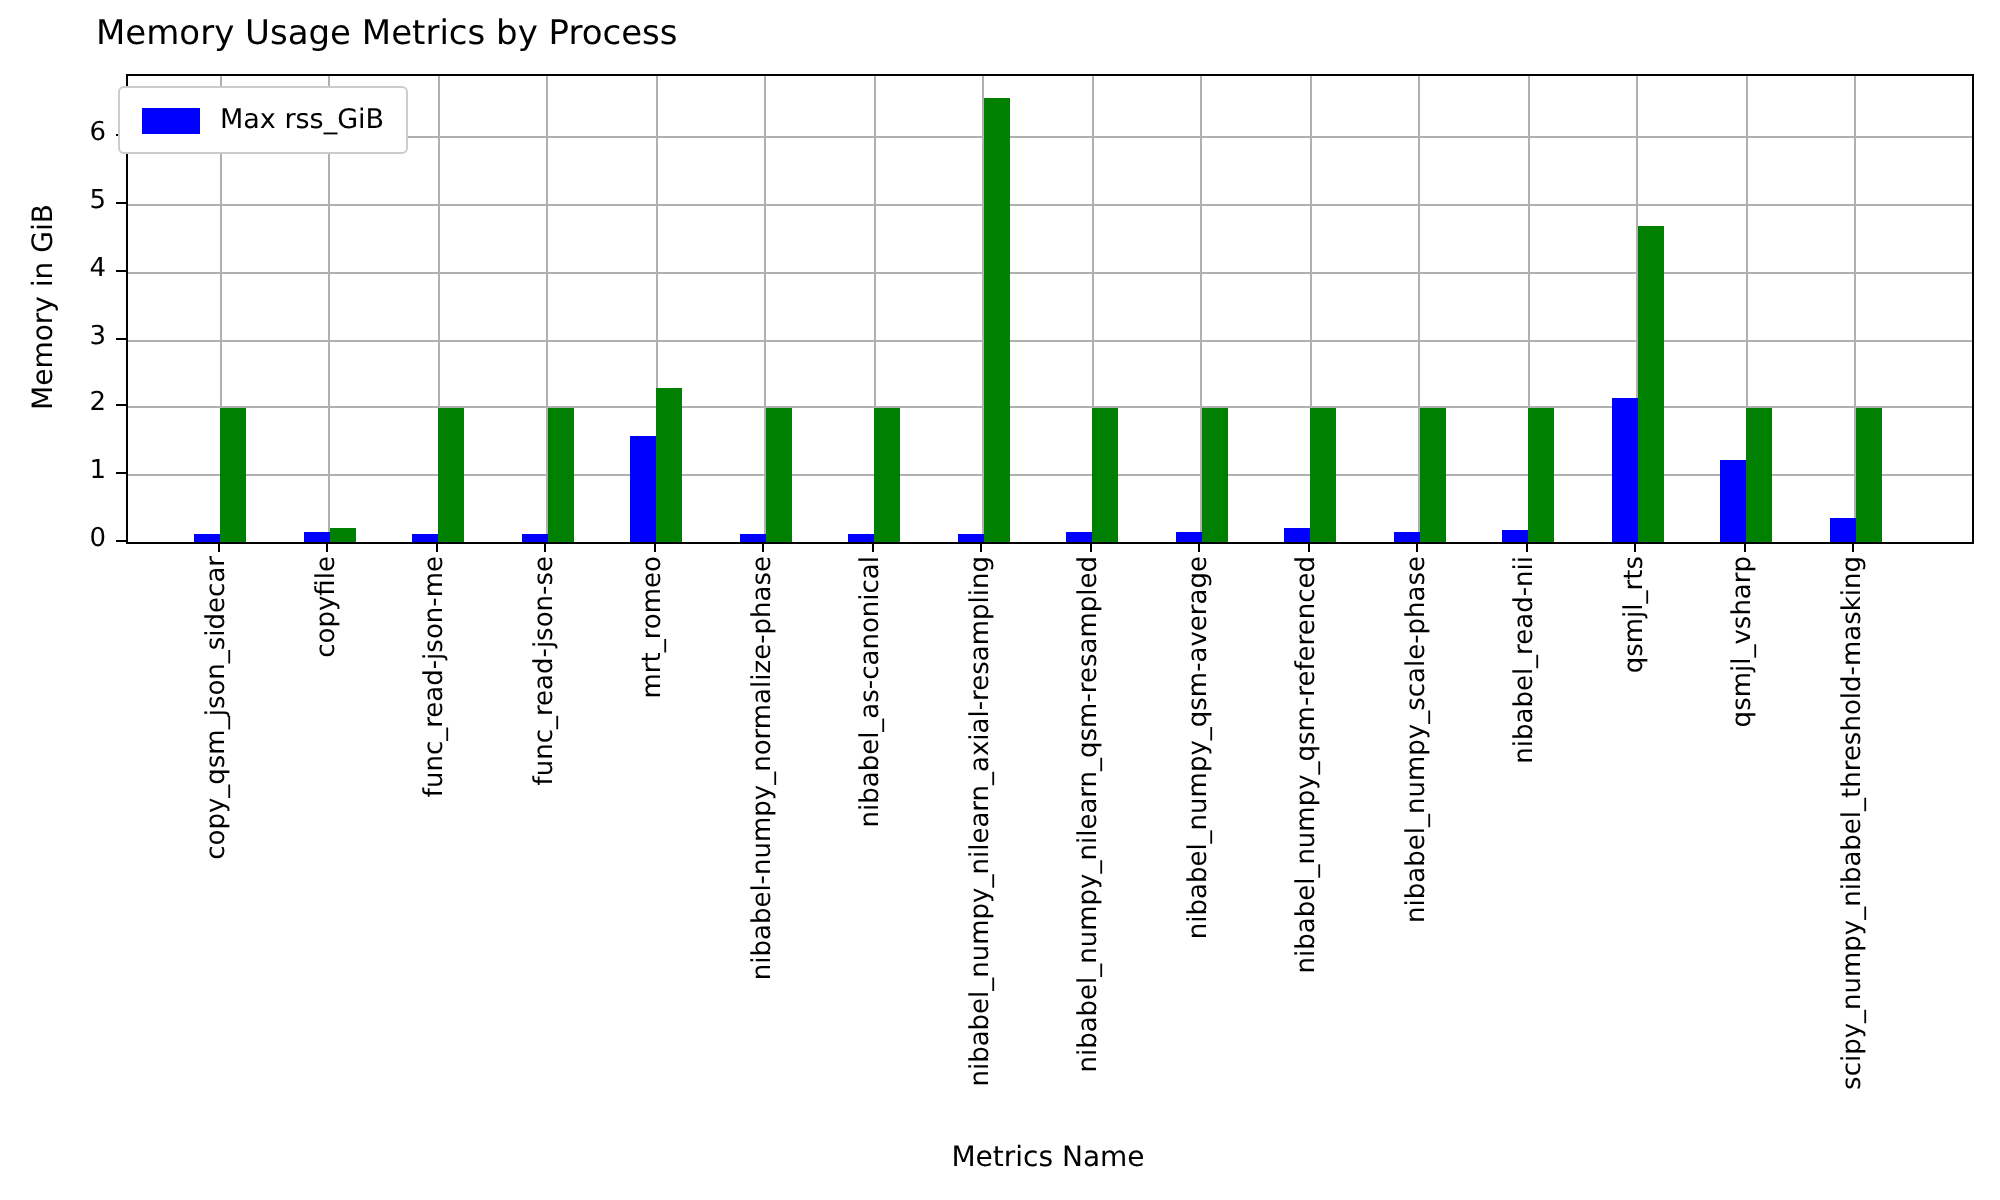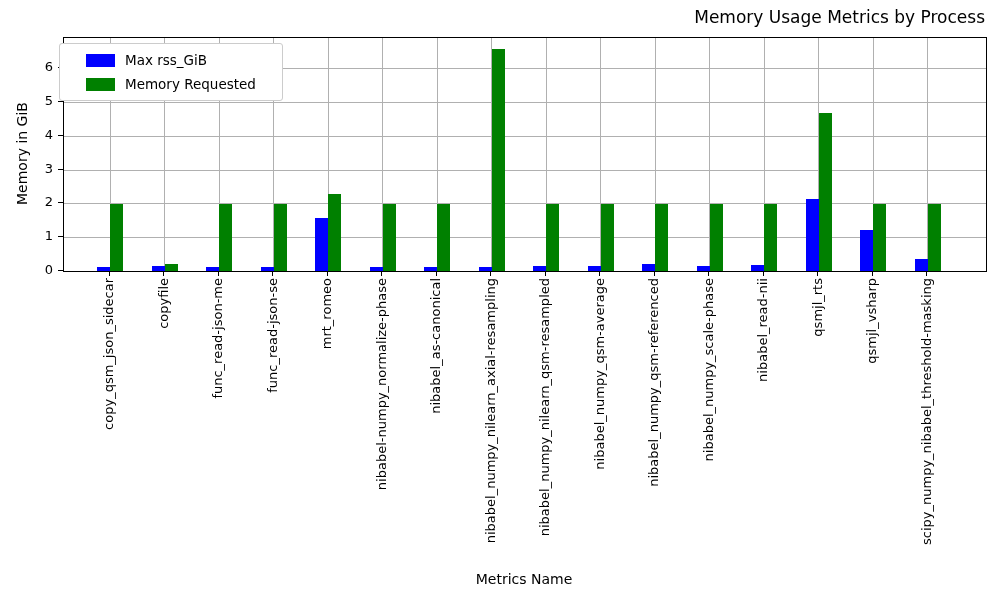--- a/index.html
+++ b/index.html
@@ -8,22 +8,22 @@
   .figure {
     position: relative;
     width: 1000px;
     height: 600px;
     background: #ffffff;
     overflow: hidden;
   }
 
   .chart-title {
     position: absolute;
-    left: 63px; top: 7px; width: 922px;
-    text-align: right;
+    left: 48px; top: 7px; width: 922px;
+    text-align: left;
     font-size: 17px;
     color: #000;
   }
 
   .plot {
     position: absolute;
     left: 63px; top: 37px;
     width: 922px; height: 233px;
     border: 1px solid #000;
     background: #ffffff;
@@ -33,21 +33,21 @@
   .vgrid { position: absolute; top: 0; height: 100%; width: 1px; background: #b0b0b0; }
 
   .bar { position: absolute; bottom: 0; width: 13px; }
 
   .legend {
     position: absolute;
     left: -5px; top: 5px;
     background: #ffffff;
     border: 1px solid #cccccc;
     border-radius: 3px;
-    padding: 8px 26px;
+    padding: 8px 11px;
     display: flex;
     flex-direction: column;
     gap: 8px;
     z-index: 5;
   }
   .legend-row { display: flex; align-items: center; gap: 10px; }
   .legend-swatch { width: 29px; height: 13px; flex: 0 0 auto; }
   .legend-label { font-size: 13.5px; white-space: nowrap; }
 
   .ytick-label {
@@ -153,24 +153,20 @@
         <div class="bar" style="left: 700px; height: 66.9579px; background: rgb(0, 128, 0);"></div>
         <div class="bar" style="left: 754.5px; height: 157.926px; background: rgb(0, 128, 0);"></div>
         <div class="bar" style="left: 809px; height: 66.9579px; background: rgb(0, 128, 0);"></div>
         <div class="bar" style="left: 863.5px; height: 66.9579px; background: rgb(0, 128, 0);"></div>
       </div>
     <div class="legend" id="legend">
         <div class="legend-row">
           <span class="legend-swatch" style="background: rgb(0, 0, 255);"></span>
           <span class="legend-label">Max rss_GiB</span>
         </div>
-        <div class="legend-row">
-          <span class="legend-swatch" style="background: rgb(0, 128, 0);"></span>
-          <span class="legend-label">Memory Requested</span>
-        </div>
       </div>
   </div>
 
   <div id="yticks">
       <div class="ytick-mark" style="left: 58px; top: 270px;"></div>
       <div class="ytick-label" style="left: 23px; top: 262px;">0</div>
       <div class="ytick-mark" style="left: 58px; top: 236.183px;"></div>
       <div class="ytick-label" style="left: 23px; top: 228.183px;">1</div>
       <div class="ytick-mark" style="left: 58px; top: 202.366px;"></div>
       <div class="ytick-label" style="left: 23px; top: 194.366px;">2</div>

